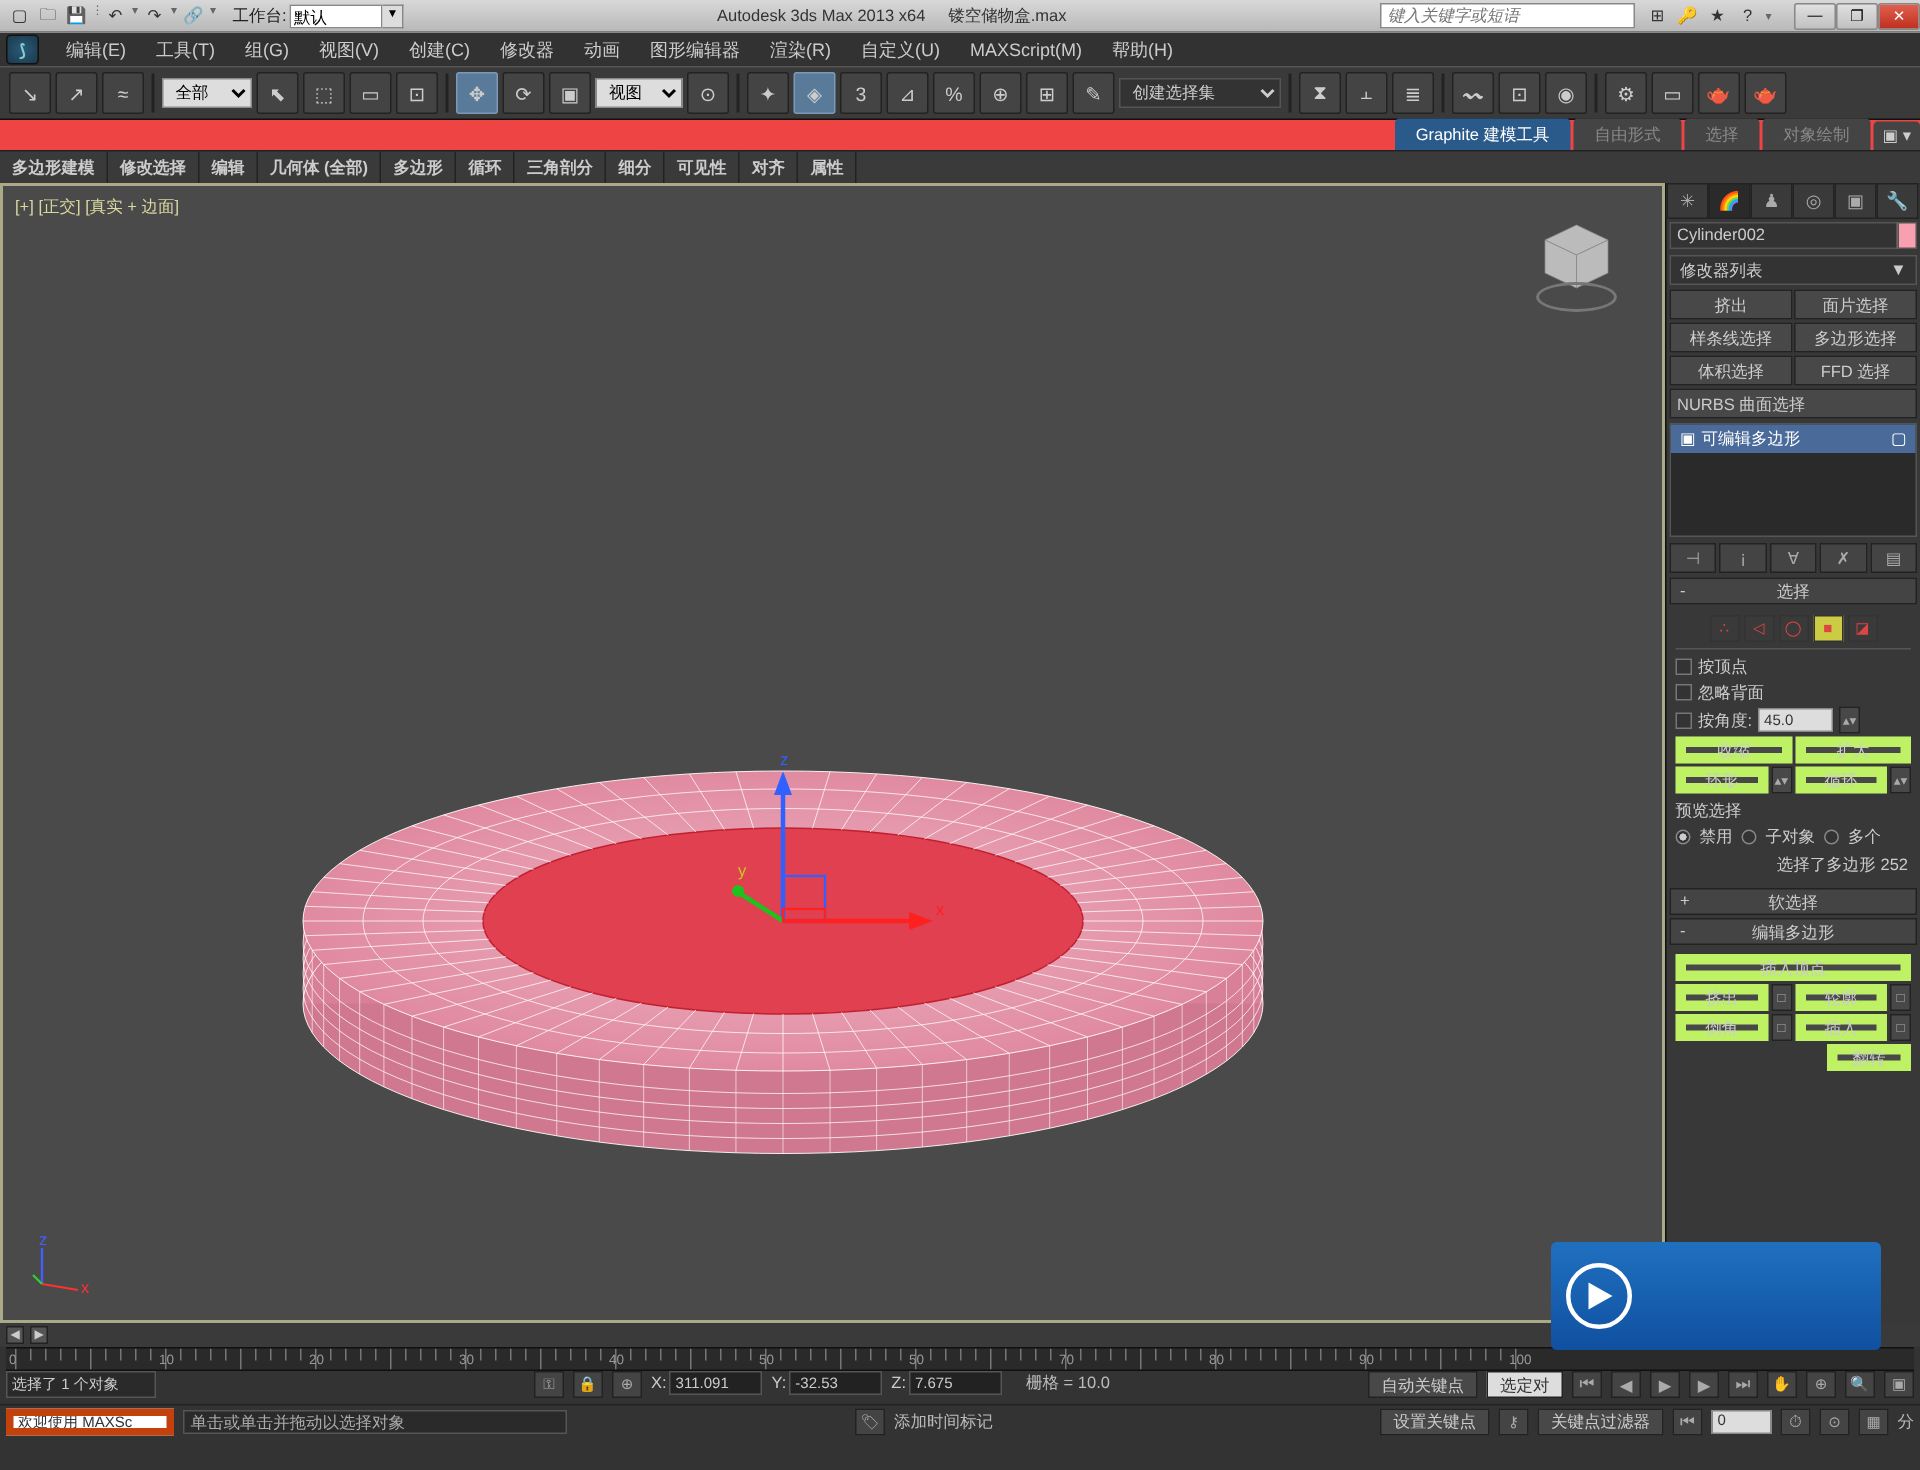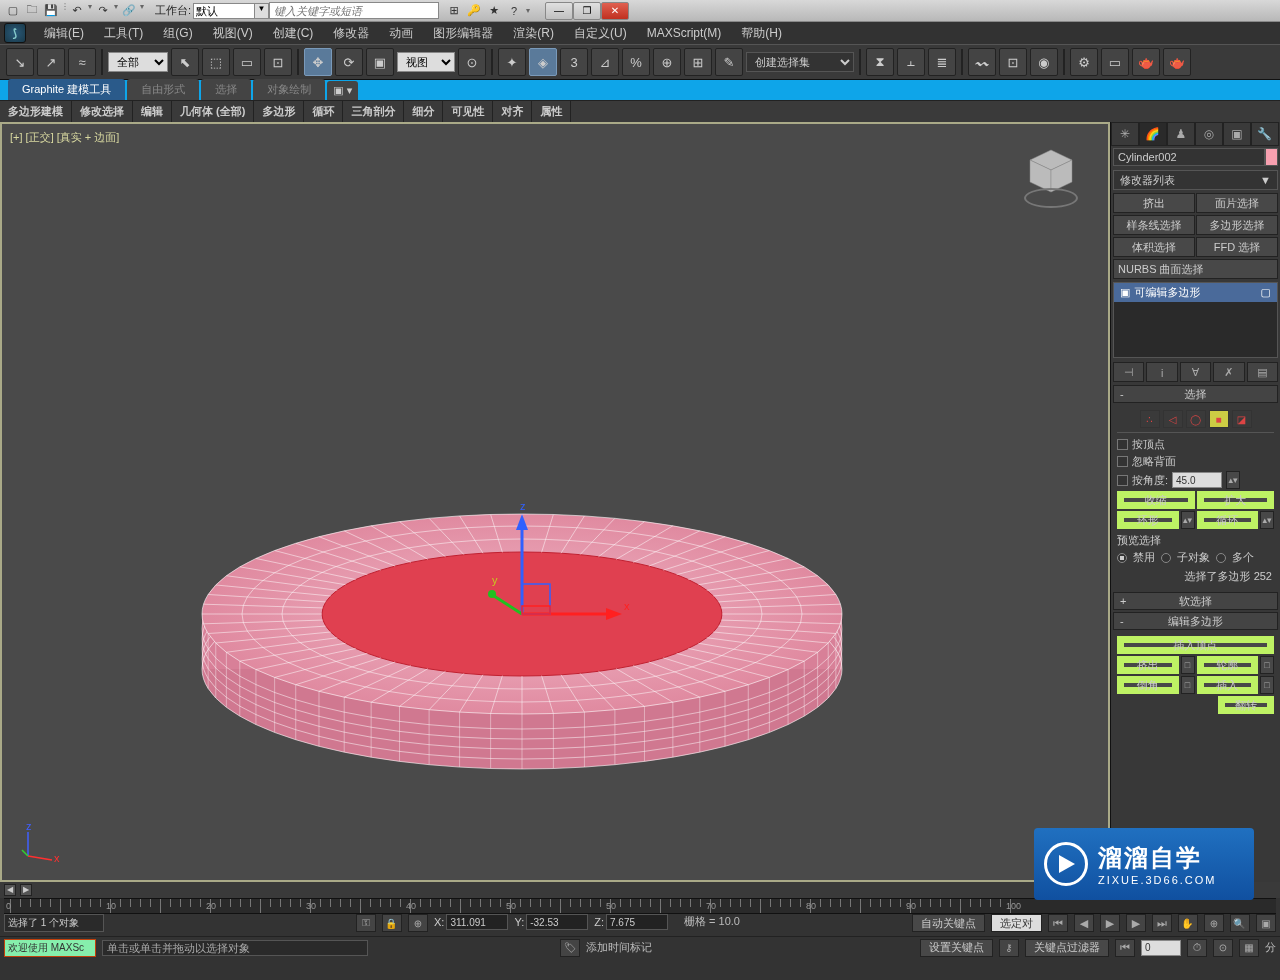--- a/index.html
+++ b/index.html
@@ -28,21 +28,21 @@
 
 
 .maintb { height:36px; background:#3a3a3a; border-top:1px solid #555; border-bottom:1px solid #111; display:flex; align-items:center; padding:0 6px; gap:3px; }
 .tb-btn { width:28px; height:28px; background:#444; border:1px solid #222; border-radius:2px; display:flex; align-items:center; justify-content:center; color:#ccc; font-size:13px; }
 .tb-btn.active { background:#5a7a9a; border-color:#7a9aba; }
 .tb-sep { width:2px; height:26px; background:#222; margin:0 2px; }
 .tb-combo { height:20px; background:#ddd; border:1px solid #888; font-size:11px; padding:0 4px; }
 .tb-combo.dark { background:#333; color:#ccc; border-color:#555; }
 
 
-.ribbon-tabs { height:20px; background:#0ea5e9; display:flex; align-items:flex-end; padding-left:8px; gap:2px; }
+.ribbon-tabs { height:20px; background:#ef4444; display:flex; align-items:flex-end; padding-left:8px; gap:2px;justify-content:flex-end; }
 .ribbon-tab { padding:3px 14px; background:#444; color:#ccc; border-radius:3px 3px 0 0; font-size:11px; }
 .ribbon-tab.active { background:#2a5a8a; color:#fff; }
 .ribbon-tab.gray { color:#888; }
 .ribbon-panel { height:22px; background:#3a3a3a; border-top:1px solid #222; display:flex; align-items:center;font-weight:bold; }
 .rp-item { padding:3px 8px; color:#ccc; font-size:11px; border-right:1px solid #222; }
 
 
 .viewport-area { position:absolute; top:122px; left:0; right:170px; bottom:98px; background:#4a4a4a; border:2px solid #aa8; }
 .vp-label { position:absolute; top:6px; left:8px; color:#d8d8a0; font-size:11px; }
 .viewcube { position:absolute; top:20px; right:30px; width:54px; height:54px; }
@@ -99,21 +99,21 @@
 .ruler-tick.big { height:14px; }
 .status-row { height:22px; display:flex; align-items:flex-start; background:#333; padding:0 4px; gap:6px; }
 .status-seg { color:#bbb; font-size:11px; }
 .coord-box { display:flex; align-items:center; gap:2px; }
 .coord-box input { width:62px; height:16px; background:#222; border:1px solid #555; color:#ccc; font-size:10px; padding:0 3px; }
 .status-btn { height:18px; padding:0 8px; background:#484848; border:1px solid #222; color:#ccc; font-size:11px; display:flex; align-items:center; }
 .prompt-row { height:22px; display:flex; align-items:center; background:#333; padding:0 4px; gap:6px; border-top:1px solid #222; }
 .prompt-box { flex:1; color:#aaa; background:#2a2a2a; border:1px solid #555; height:16px; padding:0 4px; max-width:460px; }
 .mini-btn { width:20px; height:18px; background:#444; border:1px solid #222; color:#aaa; display:flex; align-items:center; justify-content:center; font-size:10px; }
 .play-btn { width:20px; height:18px; background:#444; border:1px solid #222; color:#aaa; display:flex; align-items:center; justify-content:center; }
-.welcome-box { width:92px; height:18px; background:#86efac; border:1px solid #c2410c; color:#333; font-size:10px; padding:0 3px; display:flex; align-items:center; overflow:hidden; }
+.welcome-box { width:112px; height:18px; background:#ffffff; border:5px solid #c2410c; color:#333; font-size:10px; padding:0 3px; display:flex; align-items:center; overflow:hidden; }
 
 
 .watermark { position:absolute; right:26px; bottom:80px; width:220px; height:72px; background:linear-gradient(#2070c0,#1050a0); border-radius:4px; display:flex; align-items:center; color:#fff; padding:0 10px; gap:10px; }
 .wm-icon { width:44px; height:44px; border:3px solid #fff; border-radius:50%; display:flex; align-items:center; justify-content:center; }
 .wm-text { display:flex; flex-direction:column; }
 .wm-t1 { font-size:24px; font-weight:bold; letter-spacing:2px; }
 .wm-t2 { font-size:11px; letter-spacing:2px; }
 </style>
 </head>
 <body>
@@ -128,20 +128,24 @@
     <div class="qat-sep">▾</div>
     <div class="qat-btn">↷</div>
     <div class="qat-sep">▾</div>
     <div class="qat-btn">🔗</div>
     <div class="qat-sep">▾</div>
   </div>
   <div class="workspace">
     <span class="ws-label">工作台:</span>
     <div class="ws-combo">默认</div>
     <div class="ws-arrow">▼</div>
+  </div>
+  <div class="title-text">
+    <span>Autodesk 3ds Max  2013 x64</span>&nbsp;&nbsp;&nbsp;&nbsp;
+    <span>镂空储物盒.max</span>
   </div>
   <input class="search-box" placeholder="键入关键字或短语" style="">
   <div class="title-right">
     <div class="qat-btn">⊞</div>
     <div class="qat-btn">🔑</div>
     <div class="qat-btn">★</div>
     <div class="qat-btn">?</div>
     <div class="qat-sep">▾</div>
   </div>
   <div class="win-btns">
@@ -680,17 +684,13 @@
     <div class="status-seg">分</div>
   </div>
 </div>
 
 <div class="watermark">
   <div class="wm-icon">
     <svg width="22" height="22">
         <polygon points="4,2 20,11 4,20" fill="#fff"></polygon>
       </svg>
   </div>
-  <div class="wm-text">
-    <div class="wm-t1">溜溜自学</div>
-    <div class="wm-t2">ZIXUE.3D66.COM</div>
-  </div>
 </div>
 
 </body></html>

